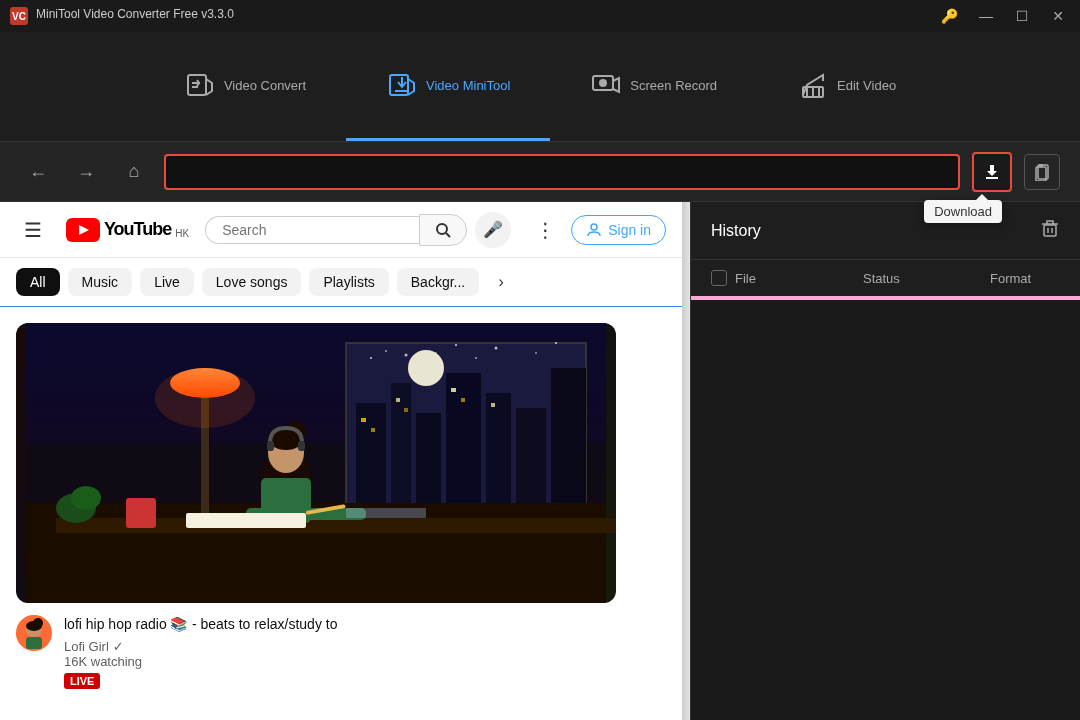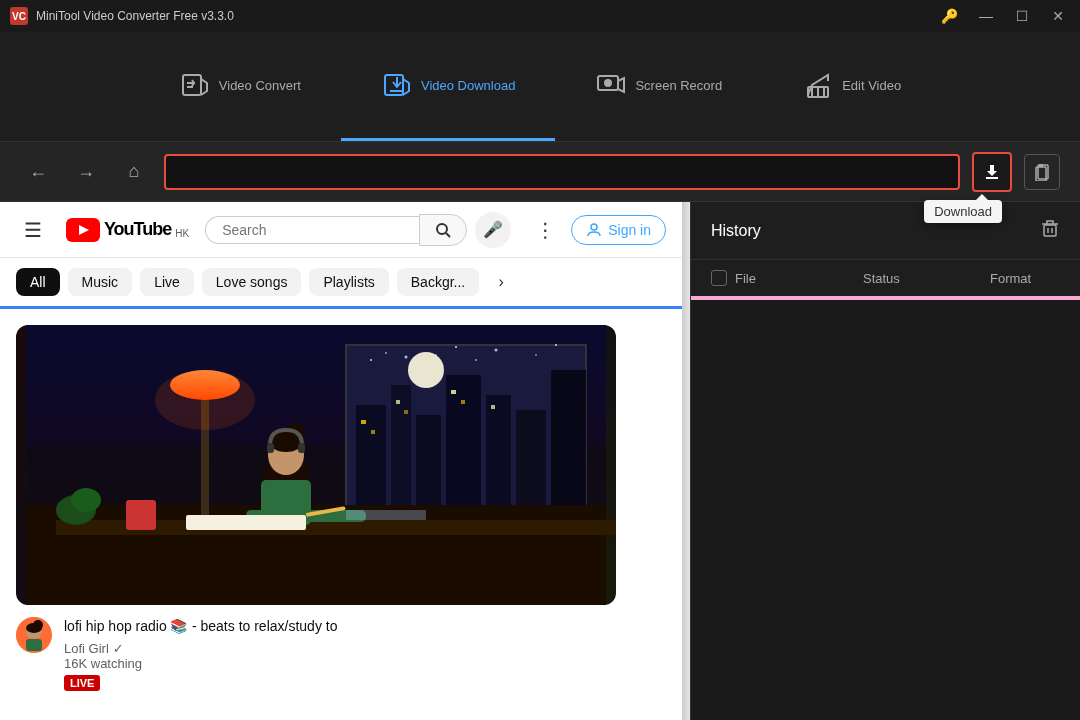--- a/index.html
+++ b/index.html
@@ -16,21 +16,20 @@
     #title-bar {
       height: 32px;
       background: #1a1a1a;
       display: flex;
       align-items: center;
       padding: 0 10px;
       justify-content: space-between;
     }
     #title-bar-left {
       display: flex;
-      align-items: center;
       gap: 8px;
     }
     #app-logo {
       width: 18px;
       height: 18px;
       background: #c0392b;
       border-radius: 3px;
       display: flex;
       align-items: center;
       justify-content: center;
@@ -301,21 +300,21 @@
       background: none;
     }
 
     
     #yt-chips {
       display: flex;
       align-items: center;
       padding: 10px 16px;
       gap: 8px;
       background: #fff;
-      border-bottom: 3px solid #3b82f6;
+      border-bottom: 1px solid #3b82f6;
       overflow: hidden;
     }
     .yt-chip {
       padding: 6px 14px;
       border-radius: 8px;
       font-size: 14px;
       cursor: pointer;
       white-space: nowrap;
       border: none;
     }
@@ -507,21 +506,21 @@
     <span>Video Convert</span>
   </div>
   <div class="nav-tab active">
     <svg viewBox="0 0 32 32" fill="none" stroke="#4da6ff" stroke-width="2">
       <rect x="4" y="6" width="18" height="20" rx="2" stroke="#4da6ff"></rect>
       <path d="M22 10 L28 14 L28 22 L22 26" stroke="#4da6ff"></path>
       <path d="M12 13 L16 18 L20 13" stroke="#4da6ff"></path>
       <path d="M16 18 L16 8" stroke="#4da6ff"></path>
       <path d="M9 22 L23 22" stroke="#4da6ff"></path>
     </svg>
-    <span>Video Download</span>
+    <span>Video MiniTool</span>
   </div>
   <div class="nav-tab">
     <svg viewBox="0 0 32 32" fill="none" stroke="#aaa" stroke-width="2">
       <rect x="3" y="7" width="20" height="14" rx="2"></rect>
       <path d="M23 12 L29 9 L29 23 L23 20"></path>
       <circle cx="13" cy="14" r="3" fill="#aaa"></circle>
     </svg>
     <span>Screen Record</span>
   </div>
   <div class="nav-tab">

